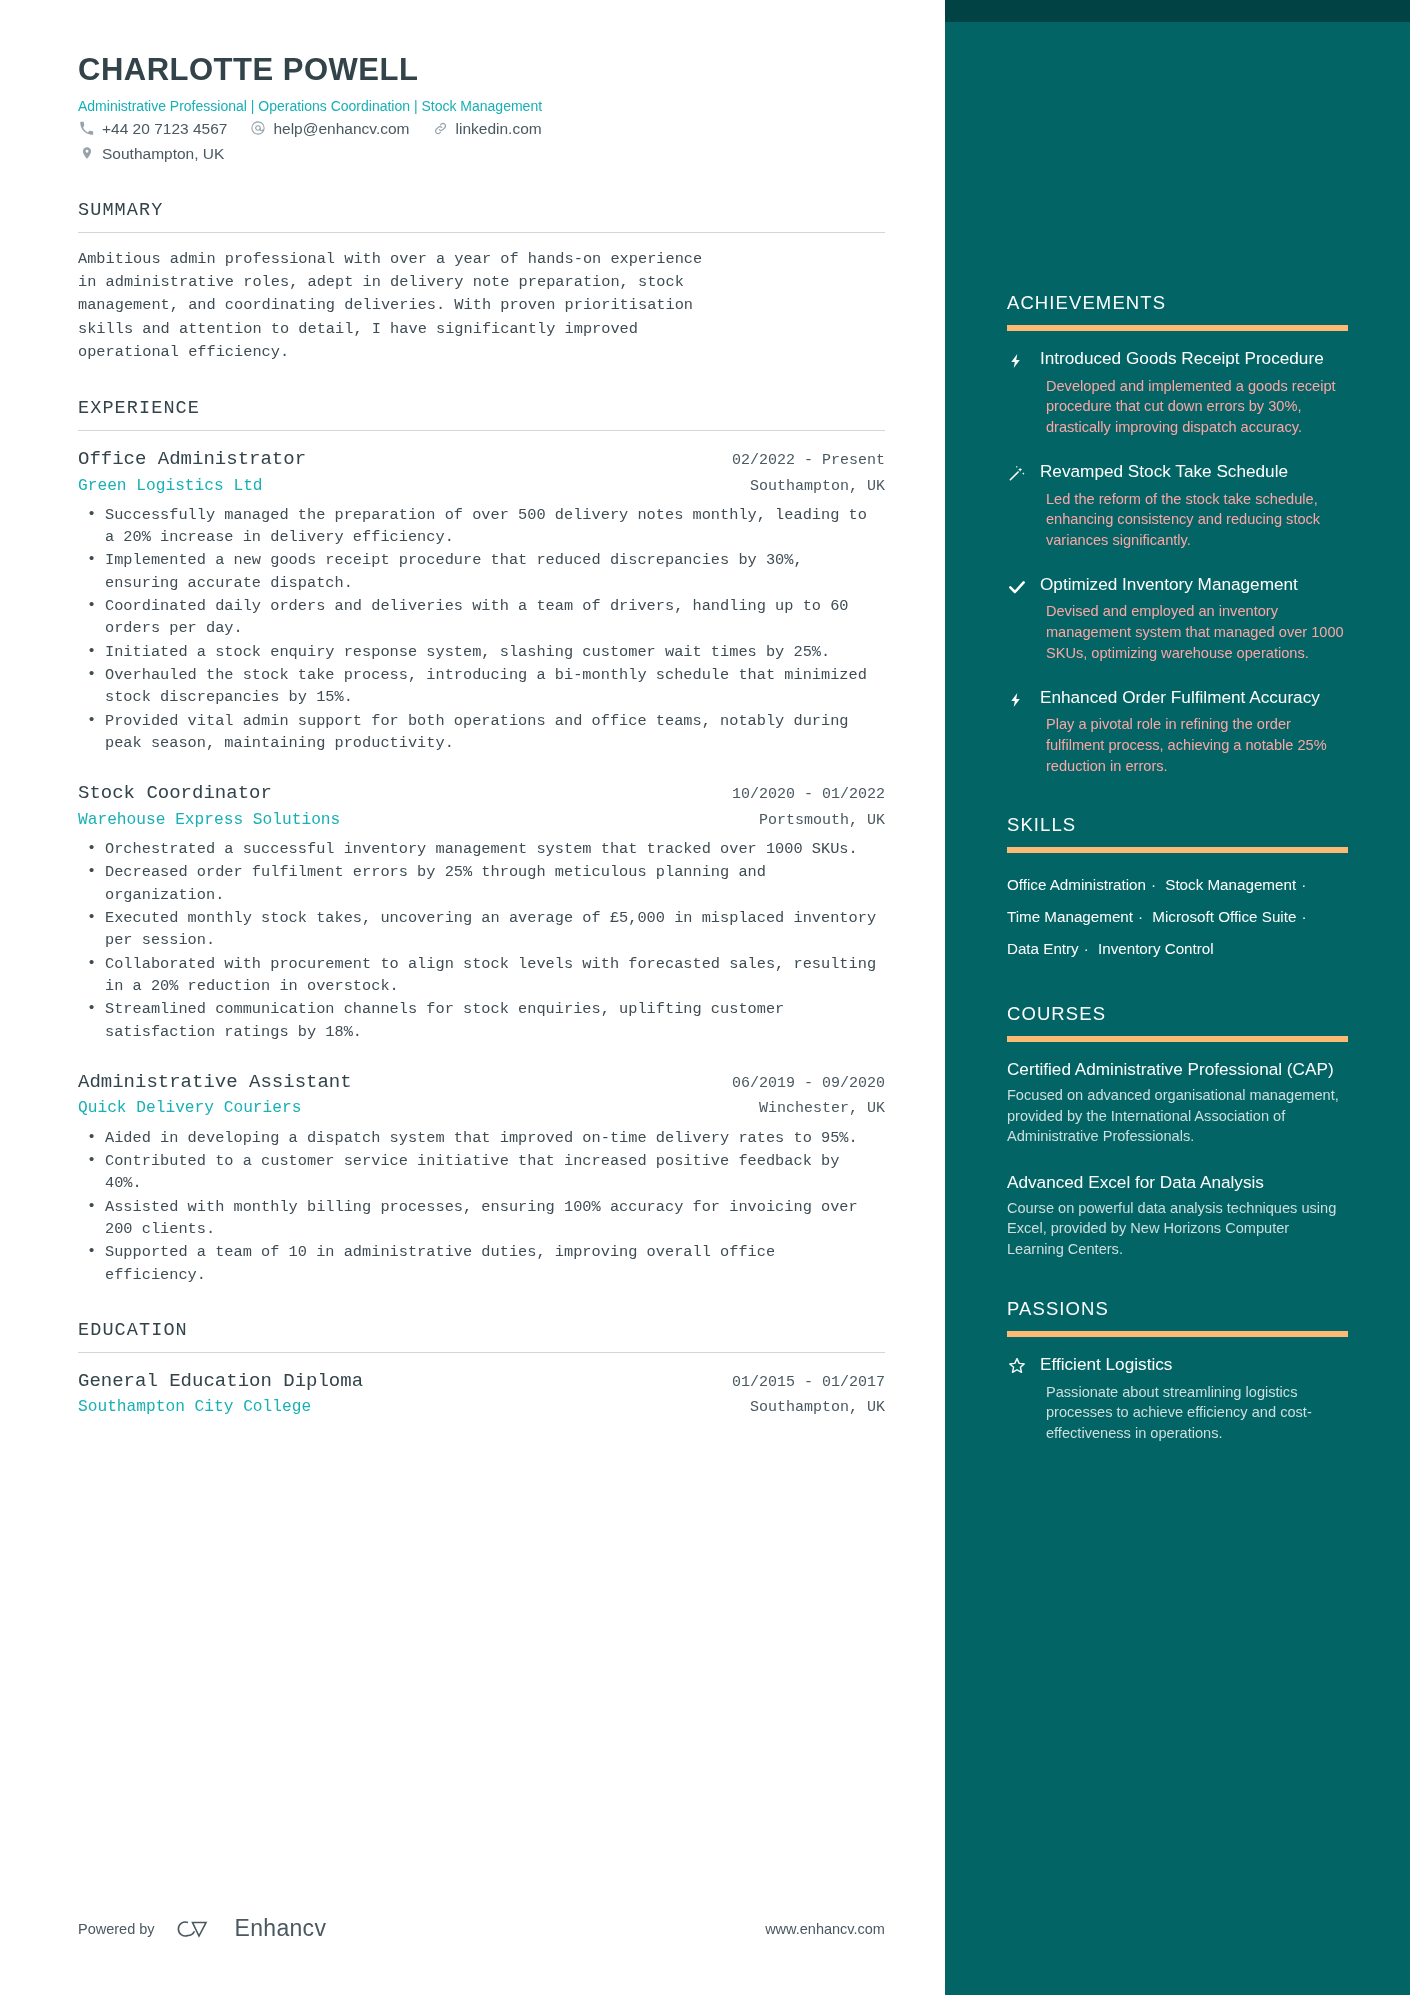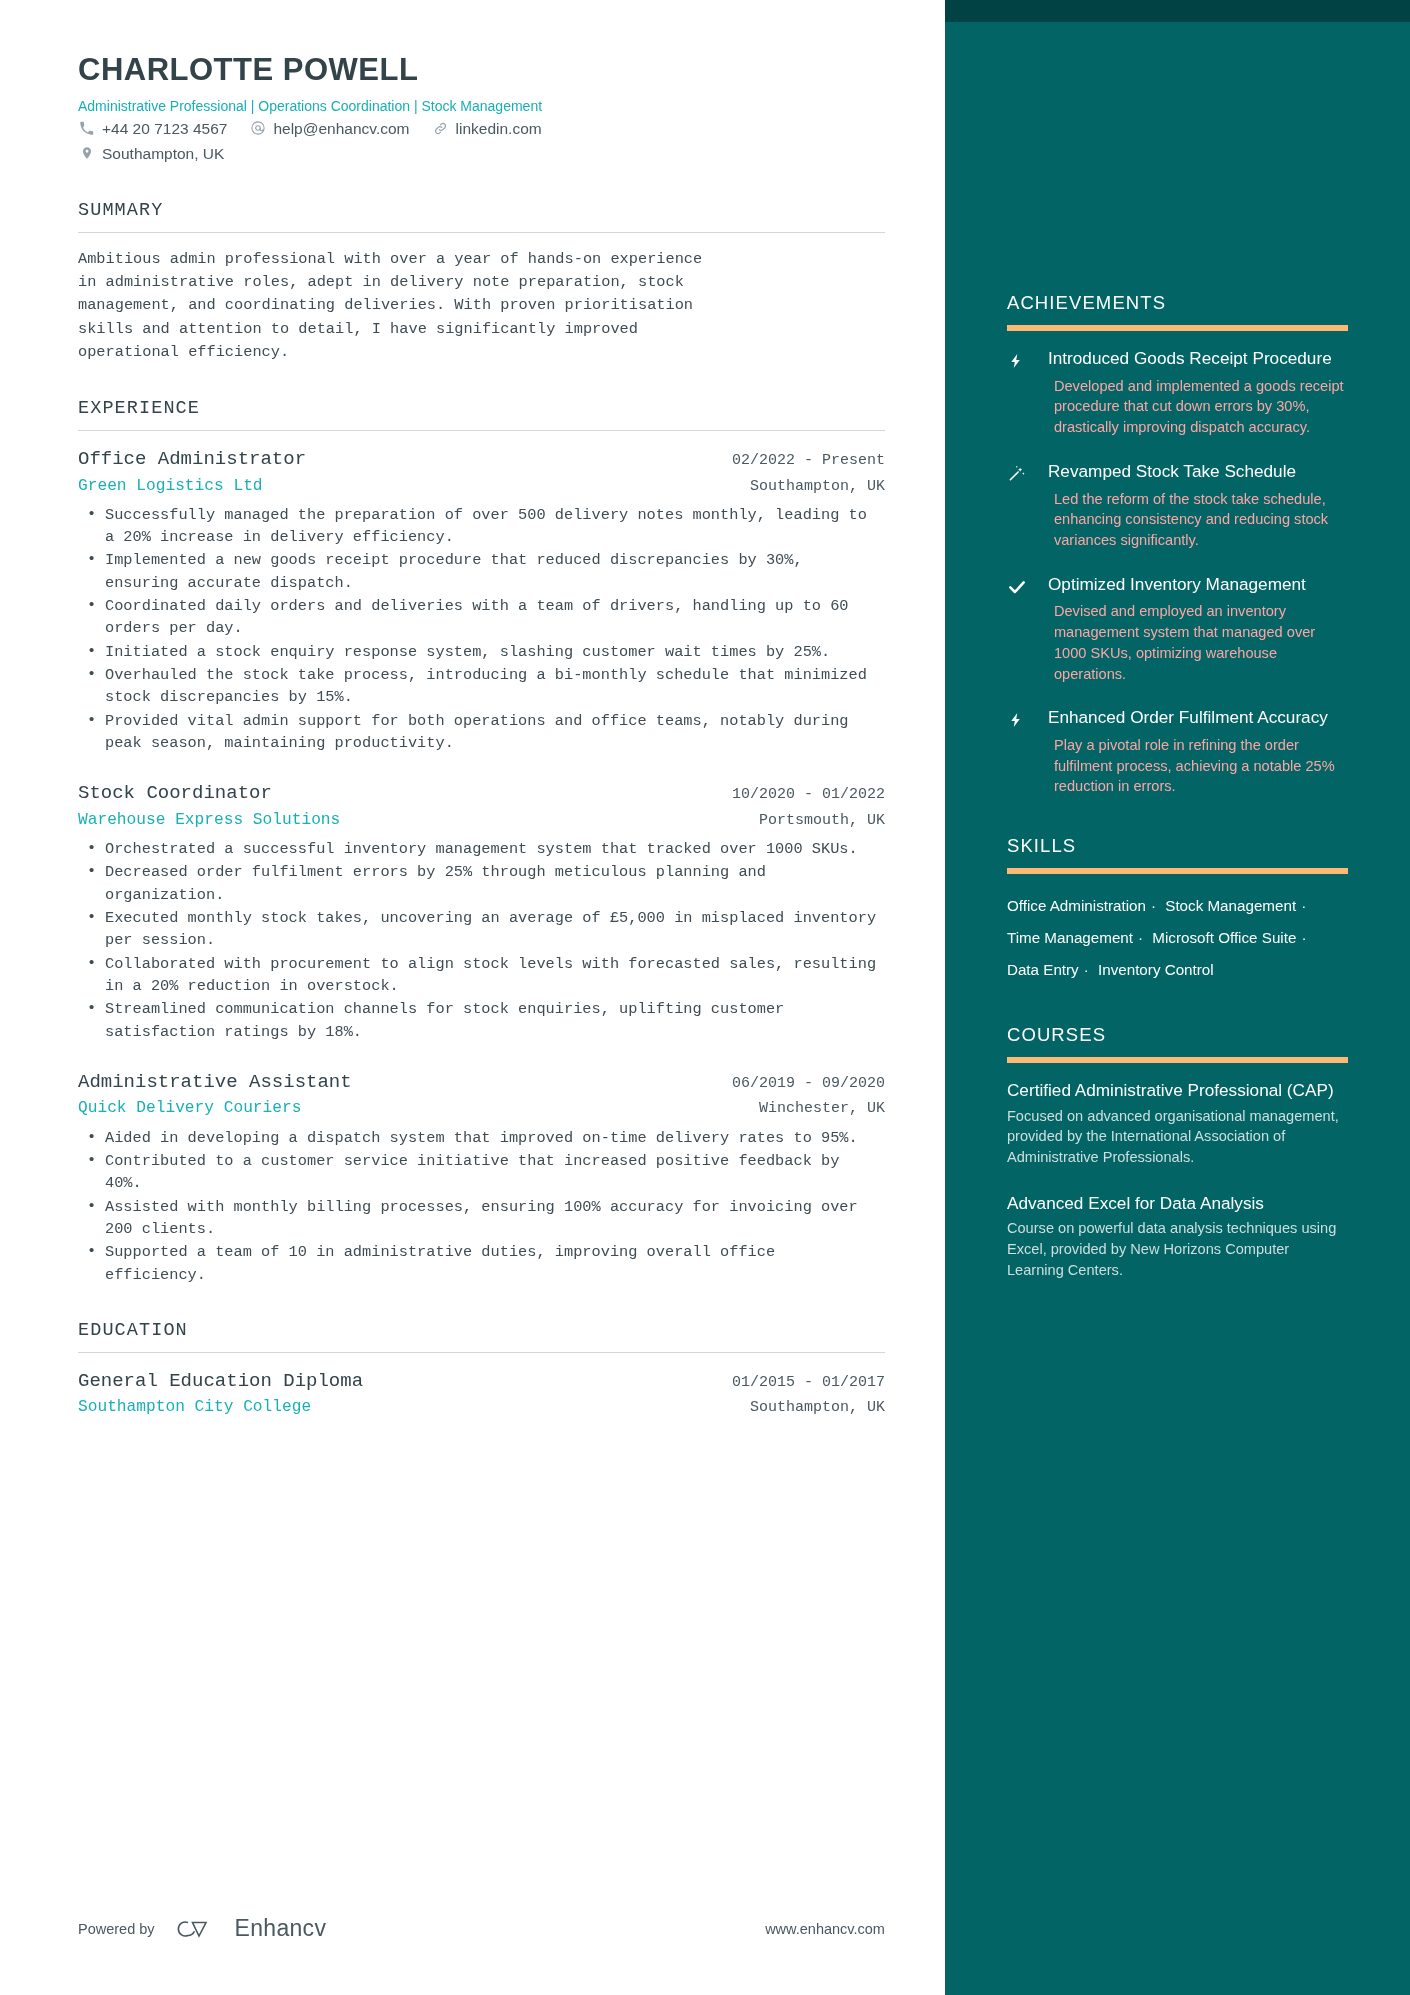--- a/index.html
+++ b/index.html
@@ -115,21 +115,21 @@
   .side-inner { padding-top: 292px; }
   .side-sec + .side-sec { margin-top: 38px; }
   .side-title {
     font-size: 18.5px;
     letter-spacing: 1.1px;
     color: #ffffff;
     padding-bottom: 11px;
     border-bottom: 6px solid #fdba74;
     margin-bottom: 16px;
   }
-  .ach { display: flex; margin-bottom: 22px; gap: 8px; }
+  .ach { display: flex; margin-bottom: 22px; }
   .ach-ico {
     width: 26px; flex: none;
     padding-top: 4px;
     color: #ffffff;
     display: flex; justify-content: flex-start;
   }
   .ach-body { padding-left: 7px; }
   .ach-title { font-size: 17.2px; color: #ffffff; line-height: 1.32; margin-bottom: 6px; }
   .ach-desc { font-size: 14.6px; color: #fca5a5; line-height: 1.42; padding-left: 6px; }
 
@@ -373,17 +373,31 @@
         <div class="course">
           <div class="course-title">Certified Administrative Professional (CAP)</div>
           <div class="course-desc">Focused on advanced organisational management, provided by the International Association of Administrative Professionals.</div>
         </div>
         <div class="course">
           <div class="course-title">Advanced Excel for Data Analysis</div>
           <div class="course-desc">Course on powerful data analysis techniques using Excel, provided by New Horizons Computer Learning Centers.</div>
         </div>
       </div>
 
+      <div class="side-sec">
+        <div class="side-title">PASSIONS</div>
+        <div class="passion">
+          <div class="passion-ico">
+            <svg width="20" height="20" viewBox="0 0 24 24" fill="none" stroke="currentColor" stroke-width="1.7" stroke-linejoin="round">
+              <path d="M12 3.2l2.6 5.6 6 .7-4.5 4.1 1.3 6-5.4-3.1-5.4 3.1 1.3-6L3.4 9.5l6-.7L12 3.2z"></path>
+            </svg>
+          </div>
+          <div class="passion-body">
+            <div class="passion-title">Efficient Logistics</div>
+            <div class="passion-desc">Passionate about streamlining logistics processes to achieve efficiency and cost-effectiveness in operations.</div>
+          </div>
+        </div>
+      </div>
 
     </div>
   </div>
 
 </div>
 
 </body></html>

